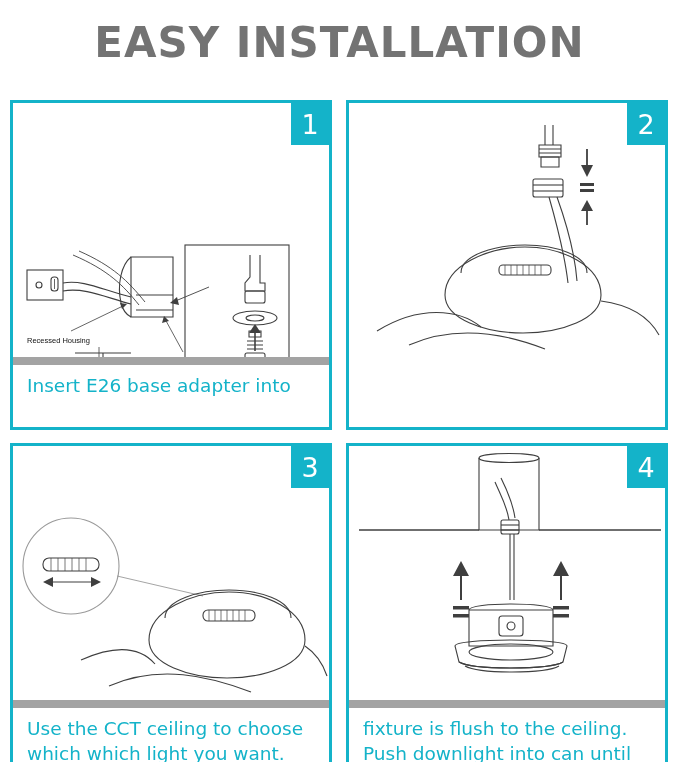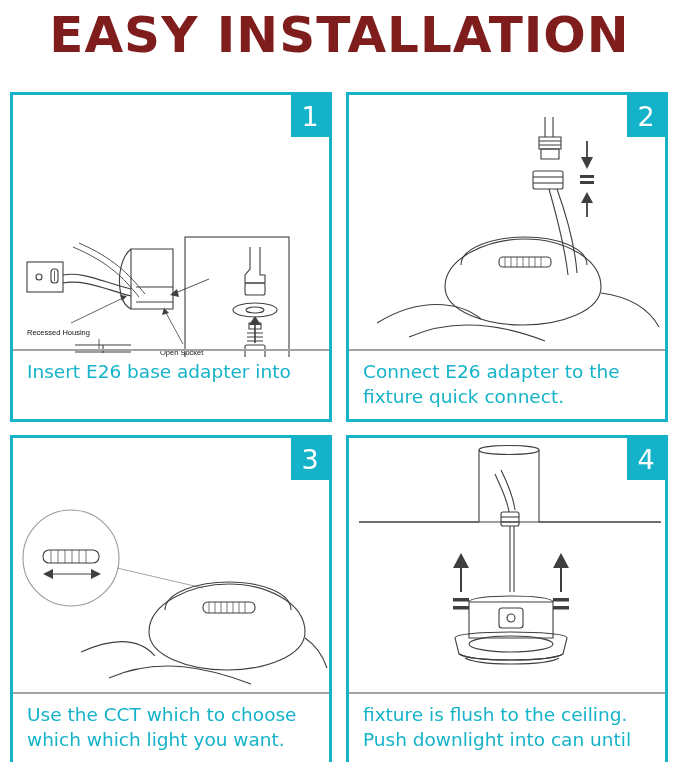--- a/index.html
+++ b/index.html
@@ -17,24 +17,24 @@
   }
   .page {
     position: relative;
     width: 679px;
     height: 762px;
   }
   .title {
     text-align: center;
     font-family: "DejaVu Sans", sans-serif;
     font-weight: bold;
-    font-size: 50px;
+    font-size: 42px;
     letter-spacing: 1px;
-    color: #7f1d1d;
-    margin: 8px 0 0 0;
+    color: #737373;
+    margin: 16px 0 0 0;
     line-height: 54px;
     height: 56px;
   }
   .grid {
     position: absolute;
     top: 84px;
     left: 10px;
     width: 659px;
     display: flex;
     flex-wrap: wrap;
@@ -69,21 +69,21 @@
     left: 0;
     width: 100%;
     height: 260px;
   }
   .caption {
     position: absolute;
     left: 0;
     bottom: 0;
     width: 100%;
     height: 70px;
-    border-top: 2px solid #a3a3a3;
+    border-top: 8px solid #a3a3a3;
     color: #14b3c9;
     font-size: 18.5px;
     line-height: 25px;
     padding: 8px 14px 0 14px;
     font-family: "DejaVu Sans", sans-serif;
   }
   .caption span { display: block; }
   .lbl {
     font-size: 7.5px;
     fill: #111;
@@ -196,24 +196,20 @@
             <path d="M238 44 L238 66" stroke-width="1.8"></path>
             <path d="M232 60 L238 72 L244 60 Z" fill="#3f3f3f" stroke="none"></path>
             <rect x="231" y="78" width="14" height="3" fill="#3f3f3f" stroke="none"></rect>
             <rect x="231" y="84" width="14" height="3" fill="#3f3f3f" stroke="none"></rect>
 
             <path d="M238 120 L238 102" stroke-width="1.8"></path>
             <path d="M232 106 L238 95 L244 106 Z" fill="#3f3f3f" stroke="none"></path>
           </g>
         </svg>
       </div>
-      <div class="caption">
-        <span>Connect E26 adapter to the</span>
-        <span>fixture quick connect.</span>
-      </div>
     </div>
 
     <div class="card">
       <div class="step-badge">3</div>
       <div class="art">
         <svg viewBox="0 0 322 260" width="322" height="260" xmlns="http://www.w3.org/2000/svg">
           <g fill="none" stroke="#3f3f3f" stroke-width="1.1">
 
             <circle cx="58" cy="118" r="48" stroke="#9a9a9a"></circle>
 
@@ -244,21 +240,21 @@
             <line x1="226" y1="162" x2="226" y2="173" stroke-width="0.7"></line>
             <line x1="232" y1="162" x2="232" y2="173" stroke-width="0.7"></line>
 
             <path d="M68 212 C 104 196 128 200 142 216"></path>
             <path d="M96 238 C 146 216 196 228 238 244"></path>
             <path d="M292 198 C 304 206 310 216 314 228"></path>
           </g>
         </svg>
       </div>
       <div class="caption">
-        <span>Use the CCT which to choose</span>
+        <span>Use the CCT ceiling to choose</span>
         <span>which which light you want.</span>
       </div>
     </div>
 
     <div class="card">
       <div class="step-badge">4</div>
       <div class="art">
         <svg viewBox="0 0 322 260" width="322" height="260" xmlns="http://www.w3.org/2000/svg">
           <g fill="none" stroke="#3f3f3f" stroke-width="1.1">
 

